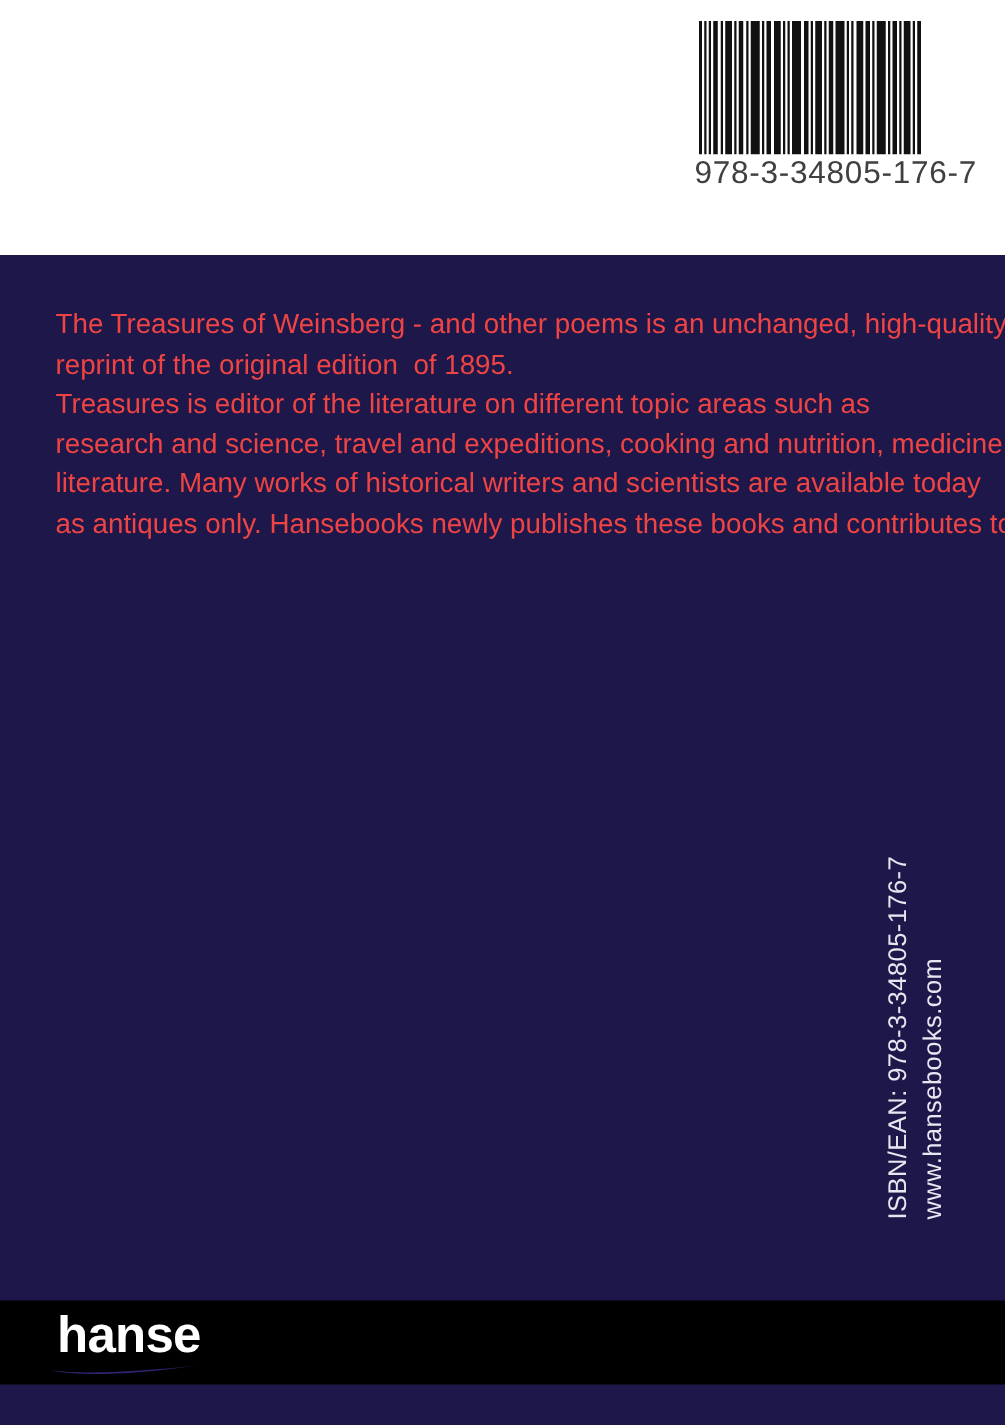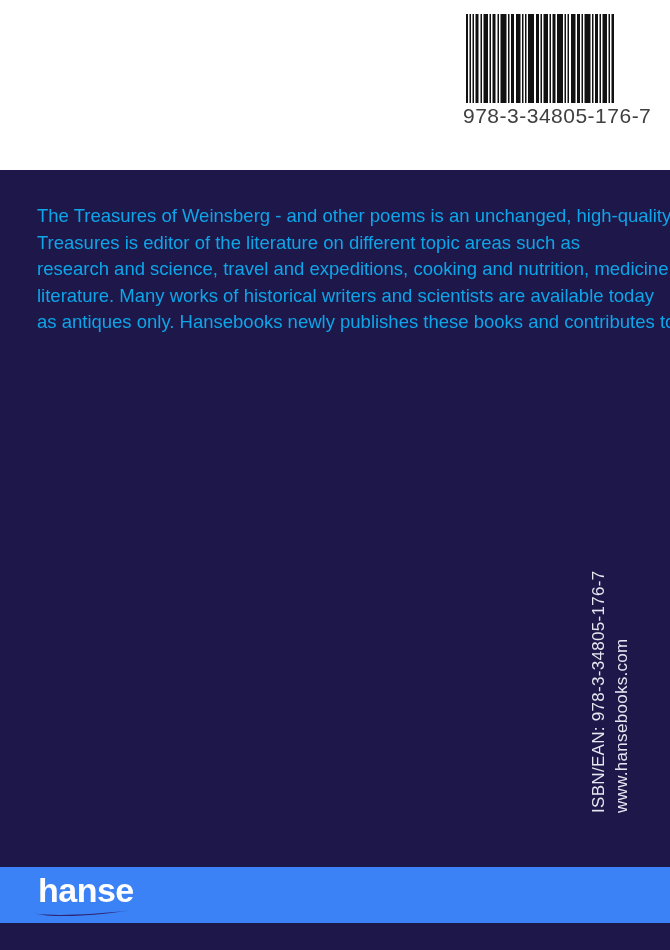--- a/index.html
+++ b/index.html
@@ -42,21 +42,21 @@
     font-size: 21px;
     letter-spacing: 0.5px;
     color: #404040;
     white-space: nowrap;
   }
   
   .description {
     position: absolute;
     left: 37px; top: 203px;
     width: 610px;
-    color: #0ea5e9;
+    color: #ef4444;
     font-size: 18.5px;
     line-height: 26.5px;
   }
   .description .line {
     white-space: pre;
   }
   
   .vertical-block {
     position: absolute;
     left: 495px; top: 675px;
@@ -69,21 +69,21 @@
   .vertical-block .vline {
     line-height: 23px;
     white-space: nowrap;
     letter-spacing: 0.3px;
   }
   
   .footer-band {
     position: absolute;
     left: 0; top: 867px;
     width: 670px; height: 56px;
-    background: #3b82f6;
+    background: #000000;
   }
   .logo {
     position: absolute;
     left: 38px; top: 5px;
     color: #ffffff;
     font-size: 34px;
     font-weight: bold;
     letter-spacing: -0.5px;
     line-height: 36px;
   }
@@ -137,20 +137,21 @@
           <rect x="142.5" y="0" width="1.5" height="89"></rect>
           <rect x="145.5" y="0" width="2.5" height="89"></rect>
         </g>
       </svg>
       <span class="barcode-number">978-3-34805-176-7</span>
     </div>
   </div>
 
   <div class="description">
       <div class="line">The Treasures of Weinsberg - and other poems is an unchanged, high-quality</div>
+      <div class="line">reprint of the original edition  of 1895.</div>
       <div class="line">Treasures is editor of the literature on different topic areas such as</div>
       <div class="line">research and science, travel and expeditions, cooking and nutrition, medicine,</div>
       <div class="line">literature. Many works of historical writers and scientists are available today</div>
       <div class="line">as antiques only. Hansebooks newly publishes these books and contributes to</div>
     </div>
 
   <div class="vertical-block">
     <div class="vline">ISBN/EAN: 978-3-34805-176-7</div>
     <div class="vline">www.hansebooks.com</div>
   </div>

